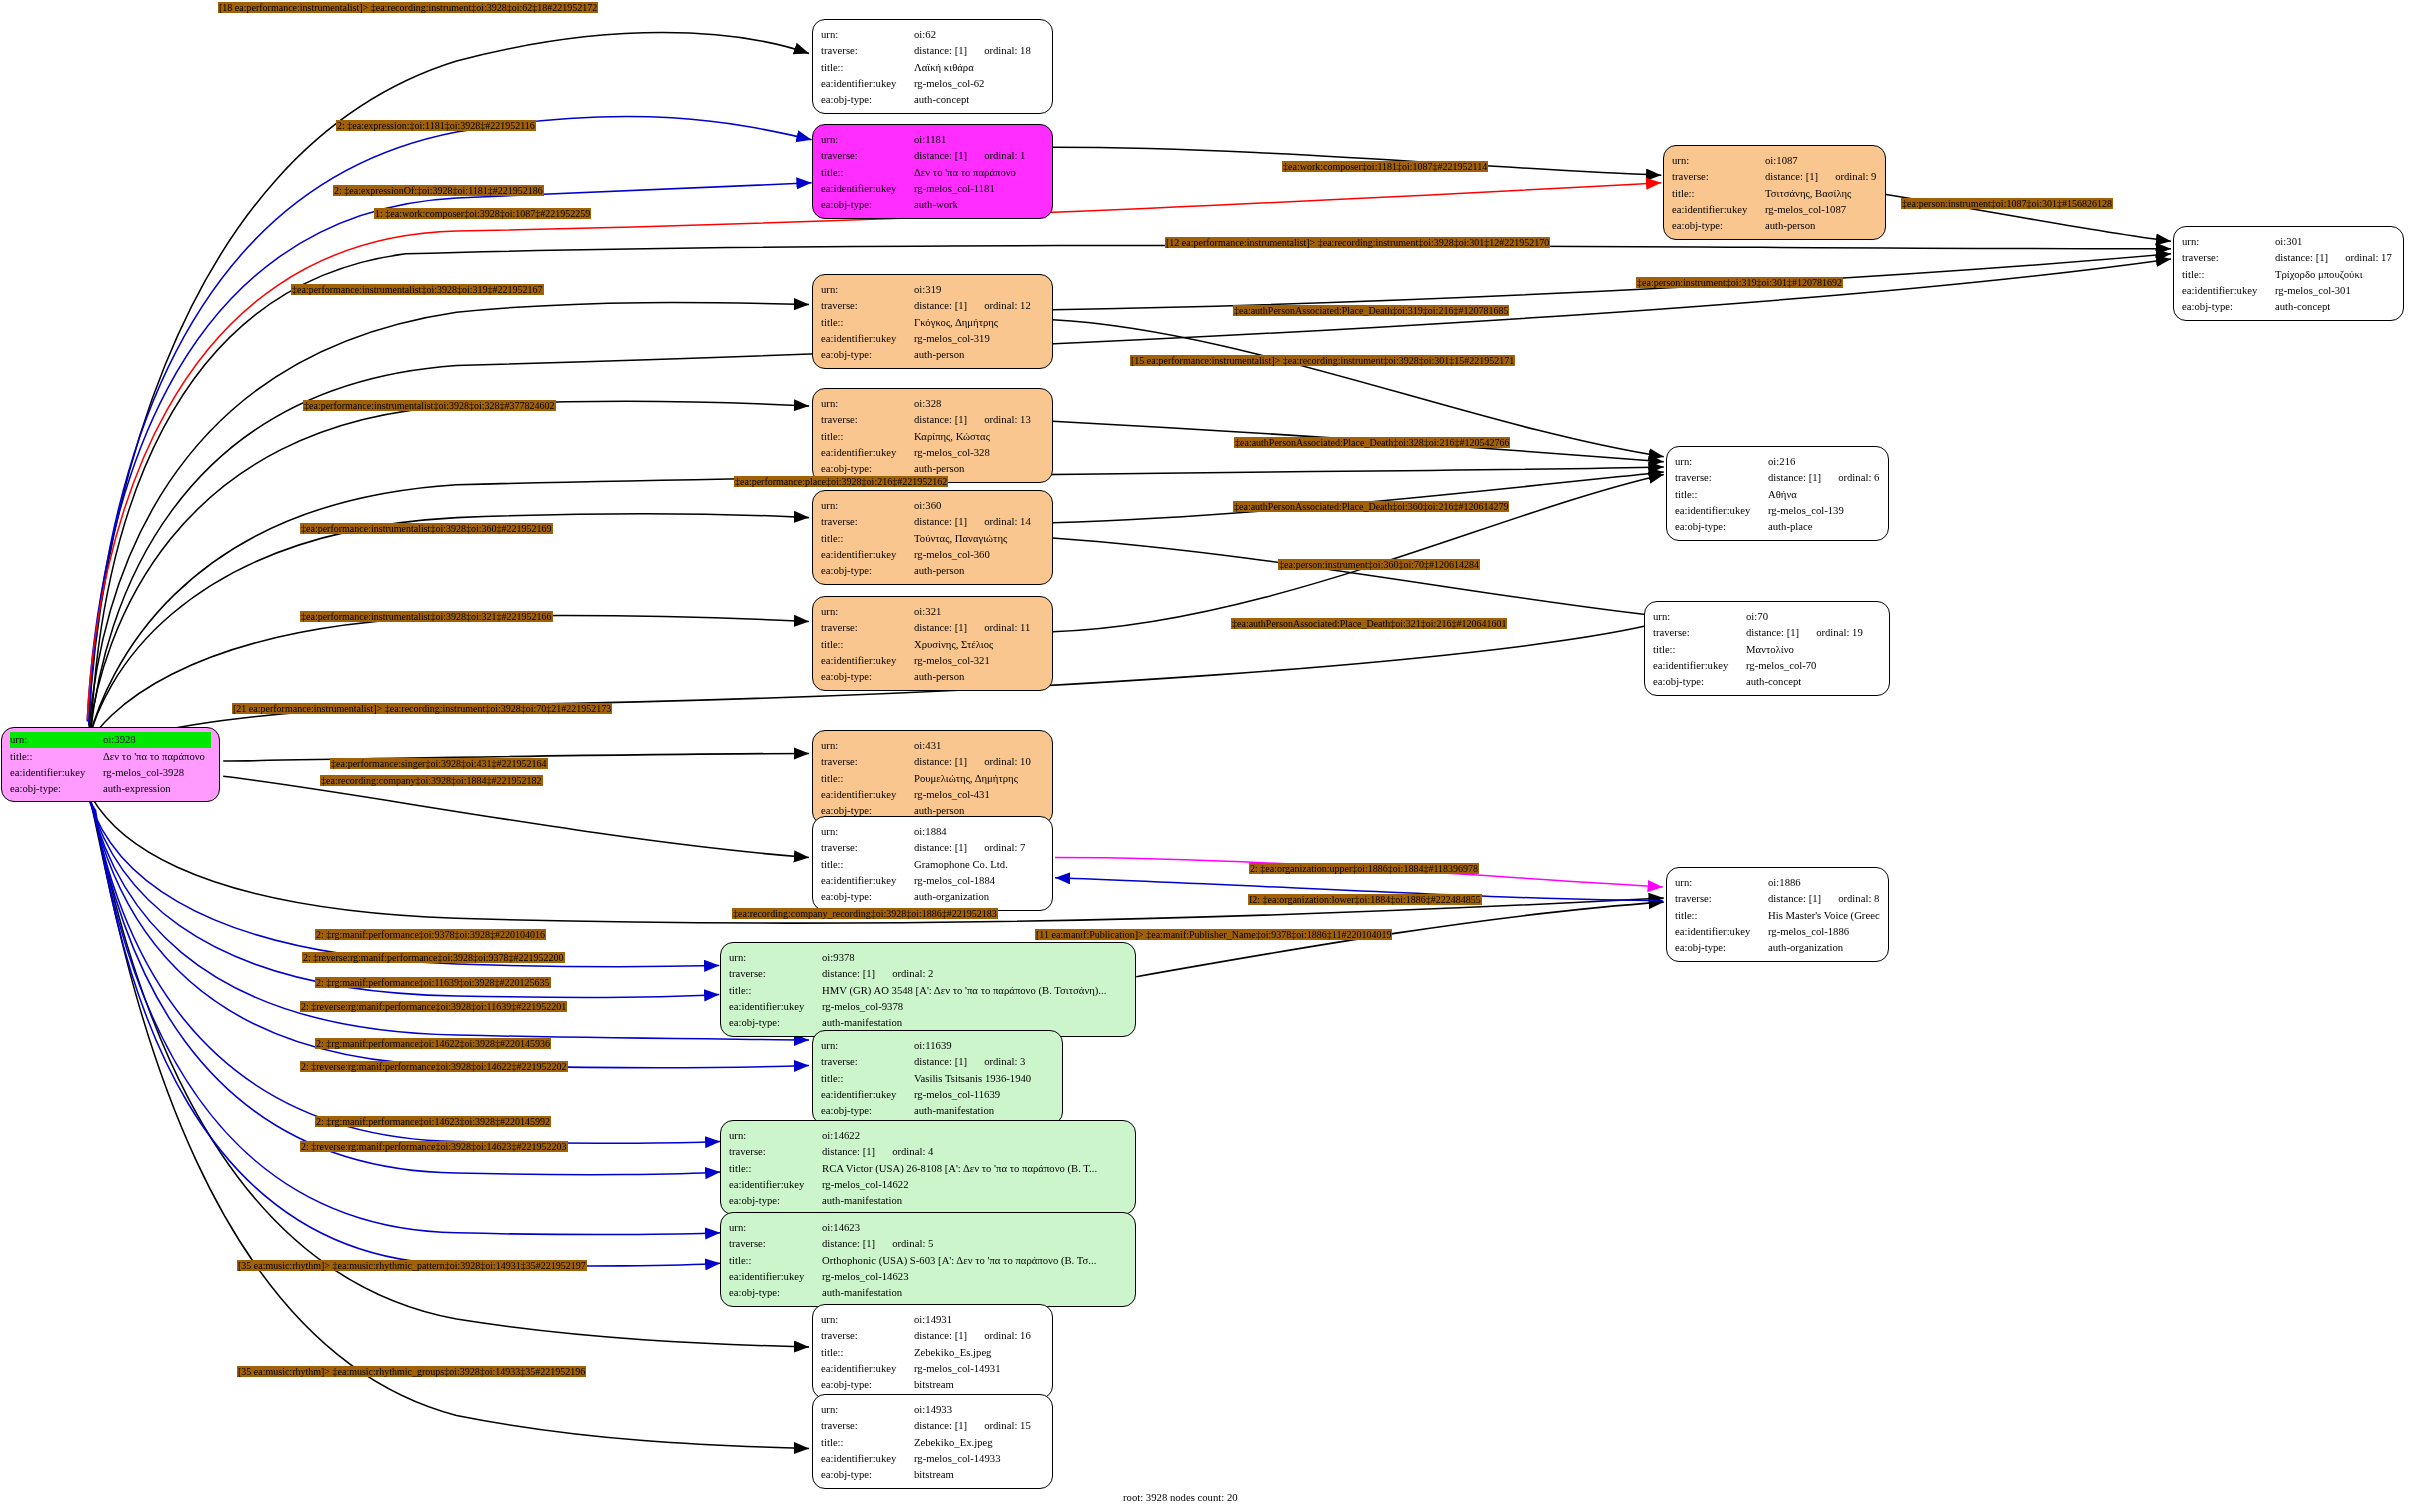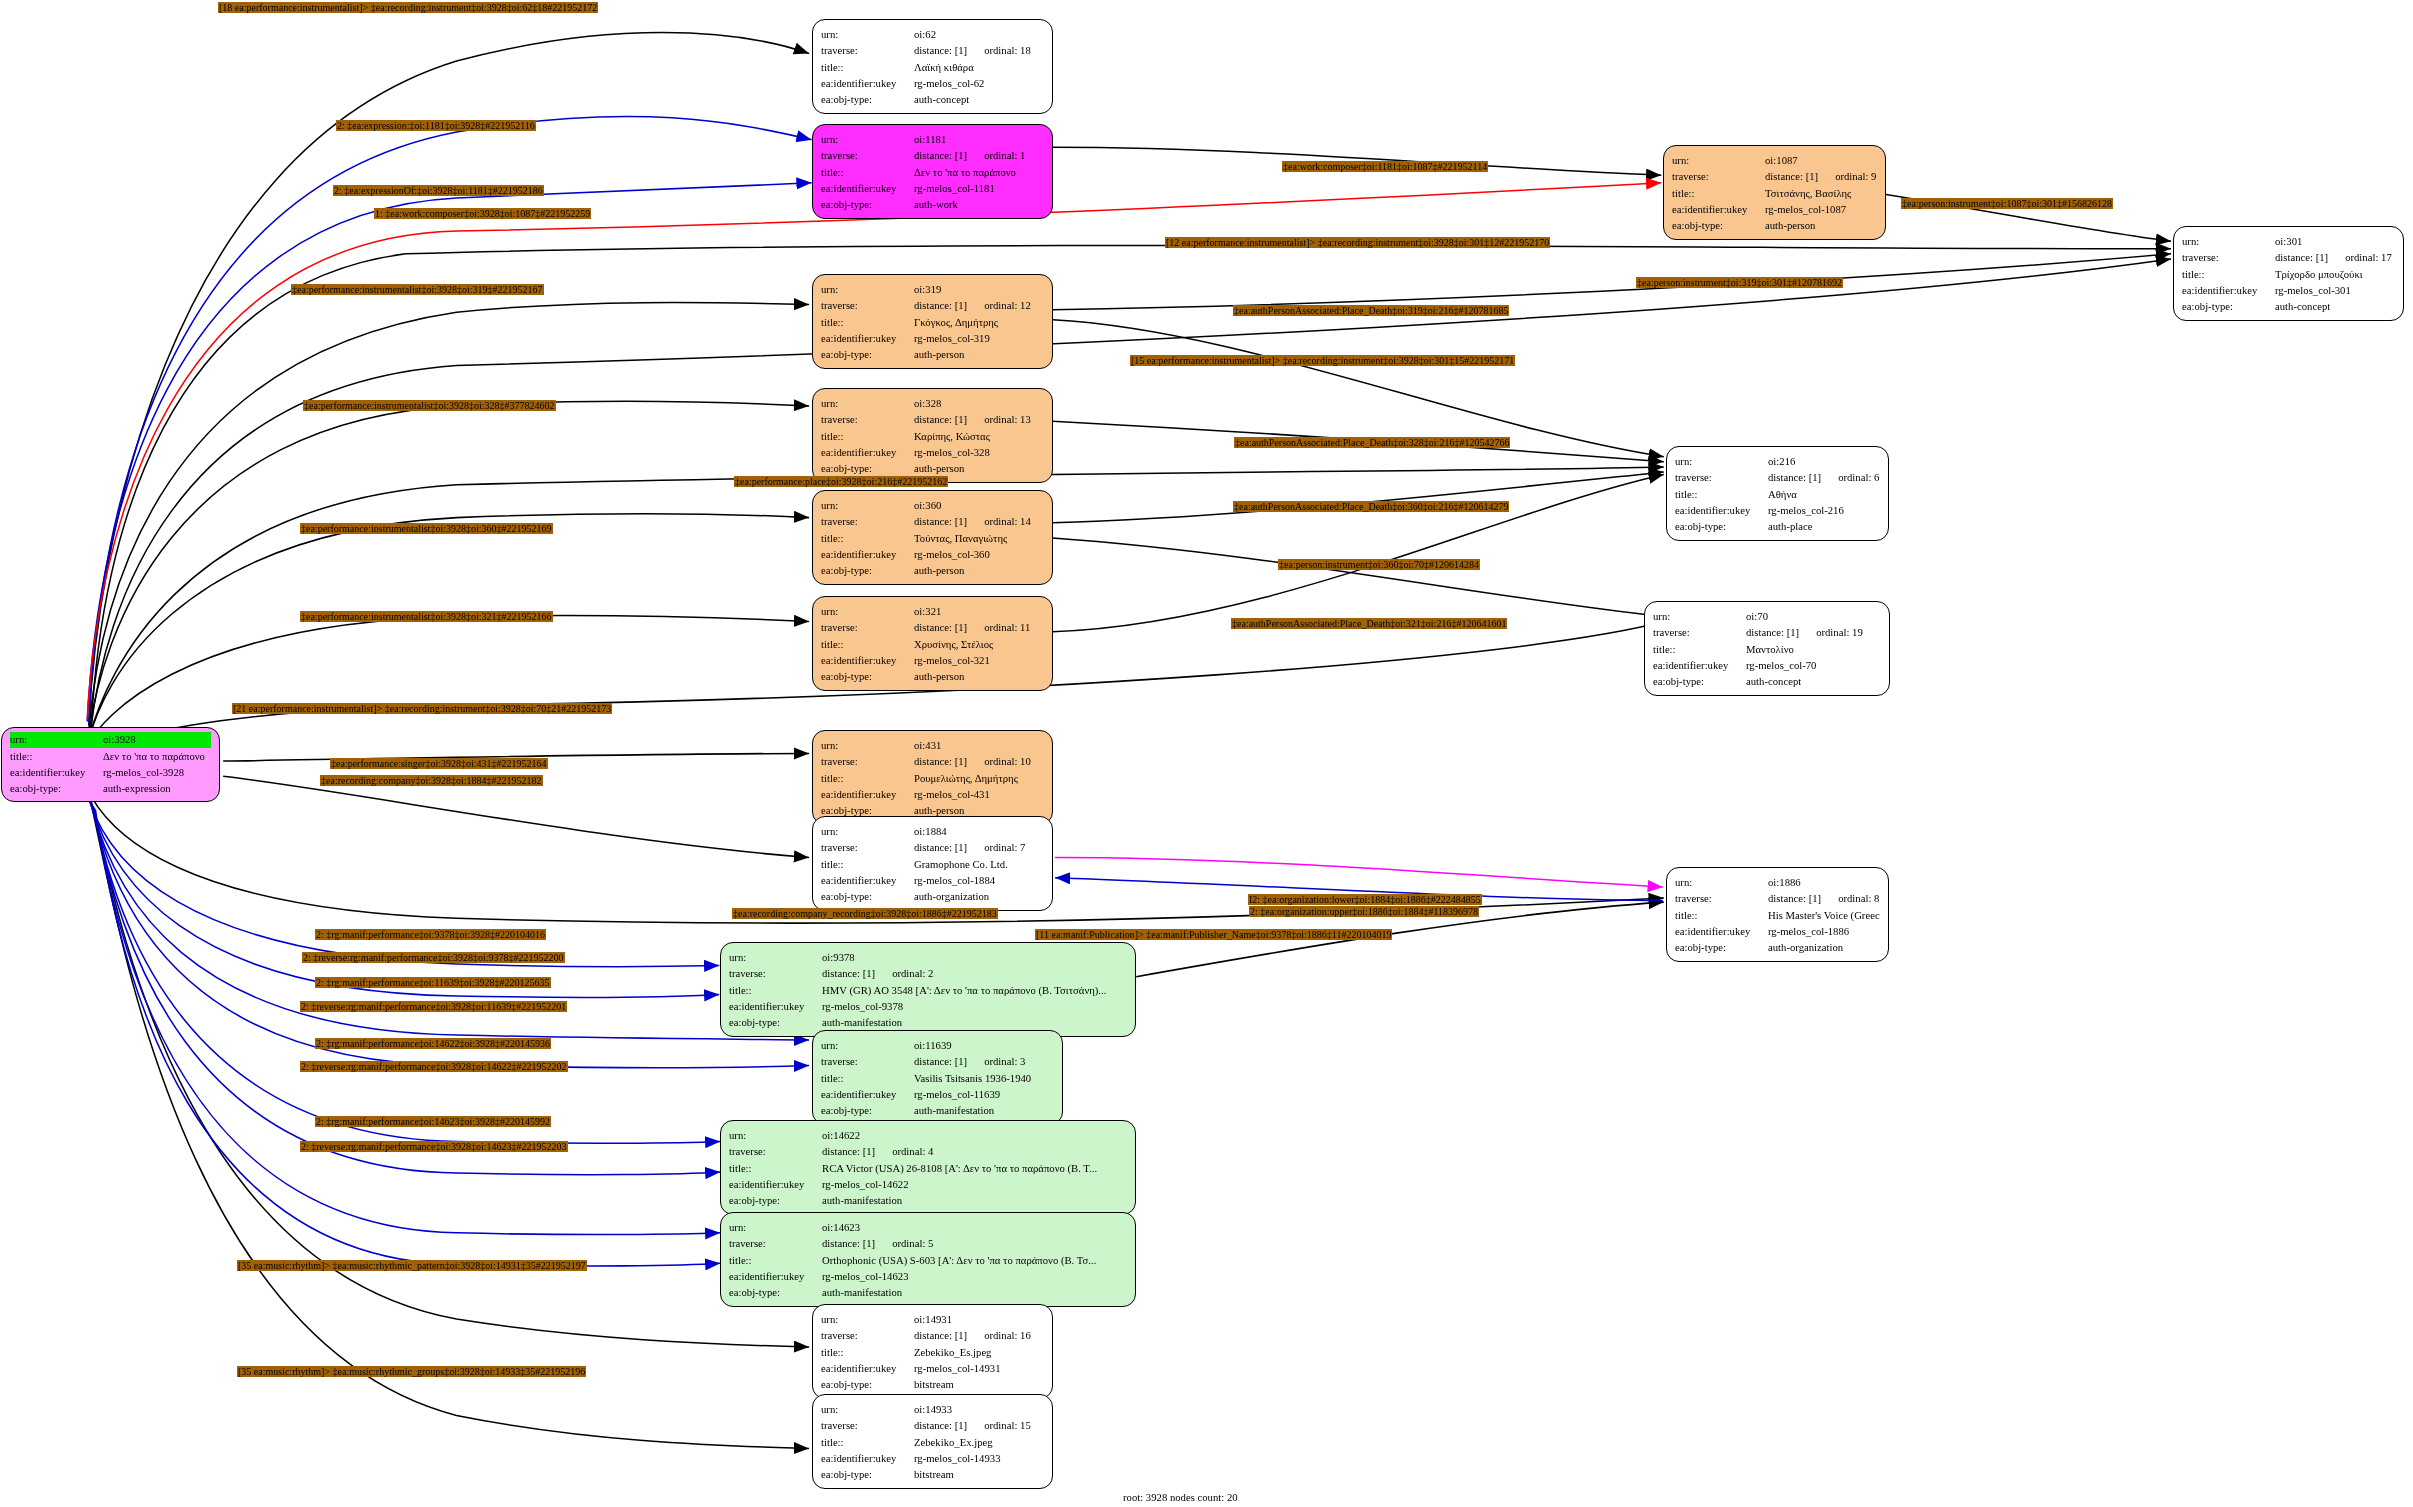--- a/index.html
+++ b/index.html
@@ -313,21 +313,21 @@
     <div class="row">
         <span class="k">traverse:</span>
         <span class="v"><span>distance: [1]</span><span class="v2">ordinal: 6</span></span>
       </div>
     <div class="row">
         <span class="k">title::</span>
         <span class="v">Αθήνα</span>
       </div>
     <div class="row">
         <span class="k">ea:identifier:ukey</span>
-        <span class="v">rg-melos_col-216</span>
+        <span class="v">rg-melos_col-139</span>
       </div>
     <div class="row">
         <span class="k">ea:obj-type:</span>
         <span class="v">auth-place</span>
       </div>
   </div>
 
   <div class="node white" style="left:1644px;top:601px;width:246px;">
     <div class="row">
         <span class="k">urn:</span>
@@ -593,21 +593,21 @@
   <div class="elabel" style="left:734px;top:476px;">‡ea:performance:place‡oi:3928‡oi:216‡#221952162</div>
   <div class="elabel" style="left:300px;top:523px;">‡ea:performance:instrumentalist‡oi:3928‡oi:360‡#221952169</div>
   <div class="elabel" style="left:1233px;top:501px;">‡ea:authPersonAssociated:Place_Death‡oi:360‡oi:216‡#120614279</div>
   <div class="elabel" style="left:1278px;top:559px;">‡ea:person:instrument‡oi:360‡oi:70‡#120614284</div>
   <div class="elabel" style="left:300px;top:611px;">‡ea:performance:instrumentalist‡oi:3928‡oi:321‡#221952166</div>
   <div class="elabel" style="left:1231px;top:618px;">‡ea:authPersonAssociated:Place_Death‡oi:321‡oi:216‡#120641601</div>
   <div class="elabel" style="left:232px;top:703px;">[21 ea:performance:instrumentalist]&gt; ‡ea:recording:instrument‡oi:3928‡oi:70‡21#221952173</div>
   <div class="elabel" style="left:330px;top:758px;">‡ea:performance:singer‡oi:3928‡oi:431‡#221952164</div>
   <div class="elabel" style="left:320px;top:775px;">‡ea:recording:company‡oi:3928‡oi:1884‡#221952182</div>
   <div class="elabel" style="left:1248px;top:894px;">I2: ‡ea:organization:lower‡oi:1884‡oi:1886‡#222484855</div>
-  <div class="elabel" style="left:1249px;top:906px;">2: ‡ea:organization:upper‡oi:1886‡oi:1884‡#118396978</div>
+  <div class="elabel" style="left:1249px;top:863px;">2: ‡ea:organization:upper‡oi:1886‡oi:1884‡#118396978</div>
   <div class="elabel" style="left:732px;top:908px;">‡ea:recording:company_recording‡oi:3928‡oi:1886‡#221952183</div>
   <div class="elabel" style="left:1035px;top:929px;">[11 ea:manif:Publication]&gt; ‡ea:manif:Publisher_Name‡oi:9378‡oi:1886‡11#220104019</div>
   <div class="elabel" style="left:315px;top:929px;">2: ‡rg:manif:performance‡oi:9378‡oi:3928‡#220104016</div>
   <div class="elabel" style="left:302px;top:952px;">2: ‡reverse:rg:manif:performance‡oi:3928‡oi:9378‡#221952200</div>
   <div class="elabel" style="left:315px;top:977px;">2: ‡rg:manif:performance‡oi:11639‡oi:3928‡#220125635</div>
   <div class="elabel" style="left:300px;top:1001px;">2: ‡reverse:rg:manif:performance‡oi:3928‡oi:11639‡#221952201</div>
   <div class="elabel" style="left:315px;top:1038px;">2: ‡rg:manif:performance‡oi:14622‡oi:3928‡#220145936</div>
   <div class="elabel" style="left:300px;top:1061px;">2: ‡reverse:rg:manif:performance‡oi:3928‡oi:14622‡#221952202</div>
   <div class="elabel" style="left:315px;top:1116px;text-align:right;">2: ‡rg:manif:performance‡oi:14623‡oi:3928‡#220145992</div>
   <div class="elabel" style="left:300px;top:1141px;">2: ‡reverse:rg:manif:performance‡oi:3928‡oi:14623‡#221952203</div>

